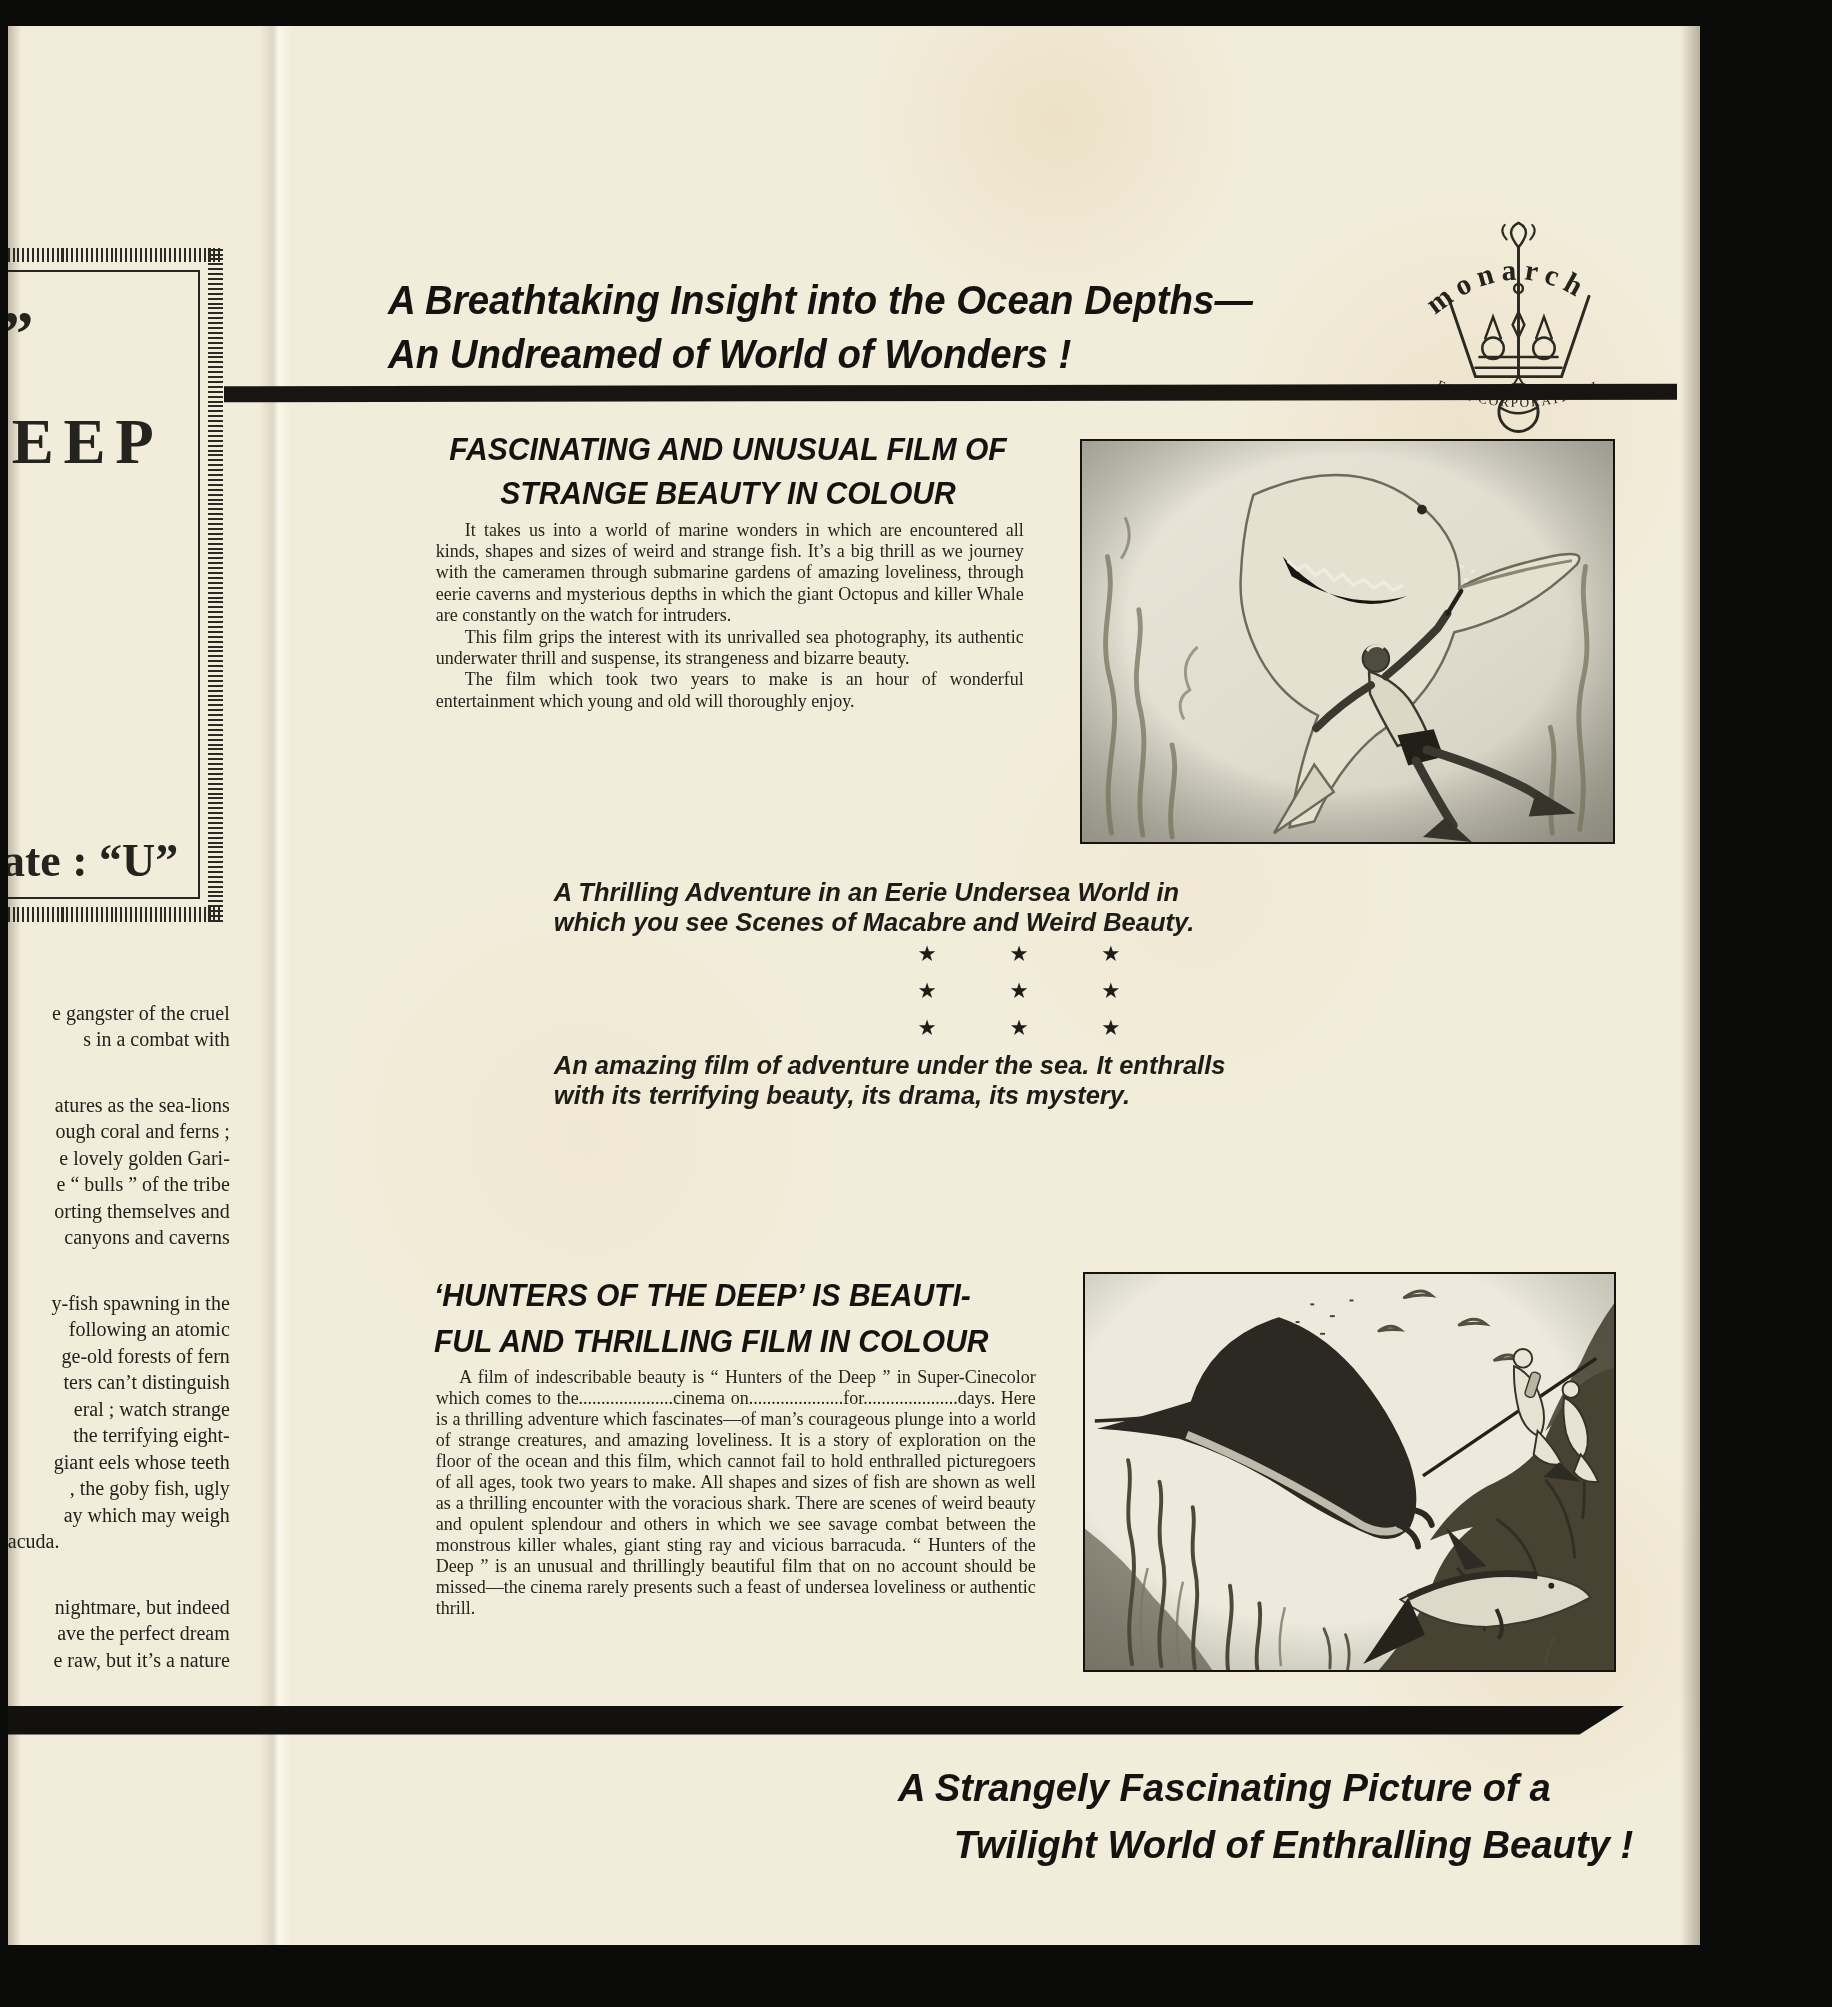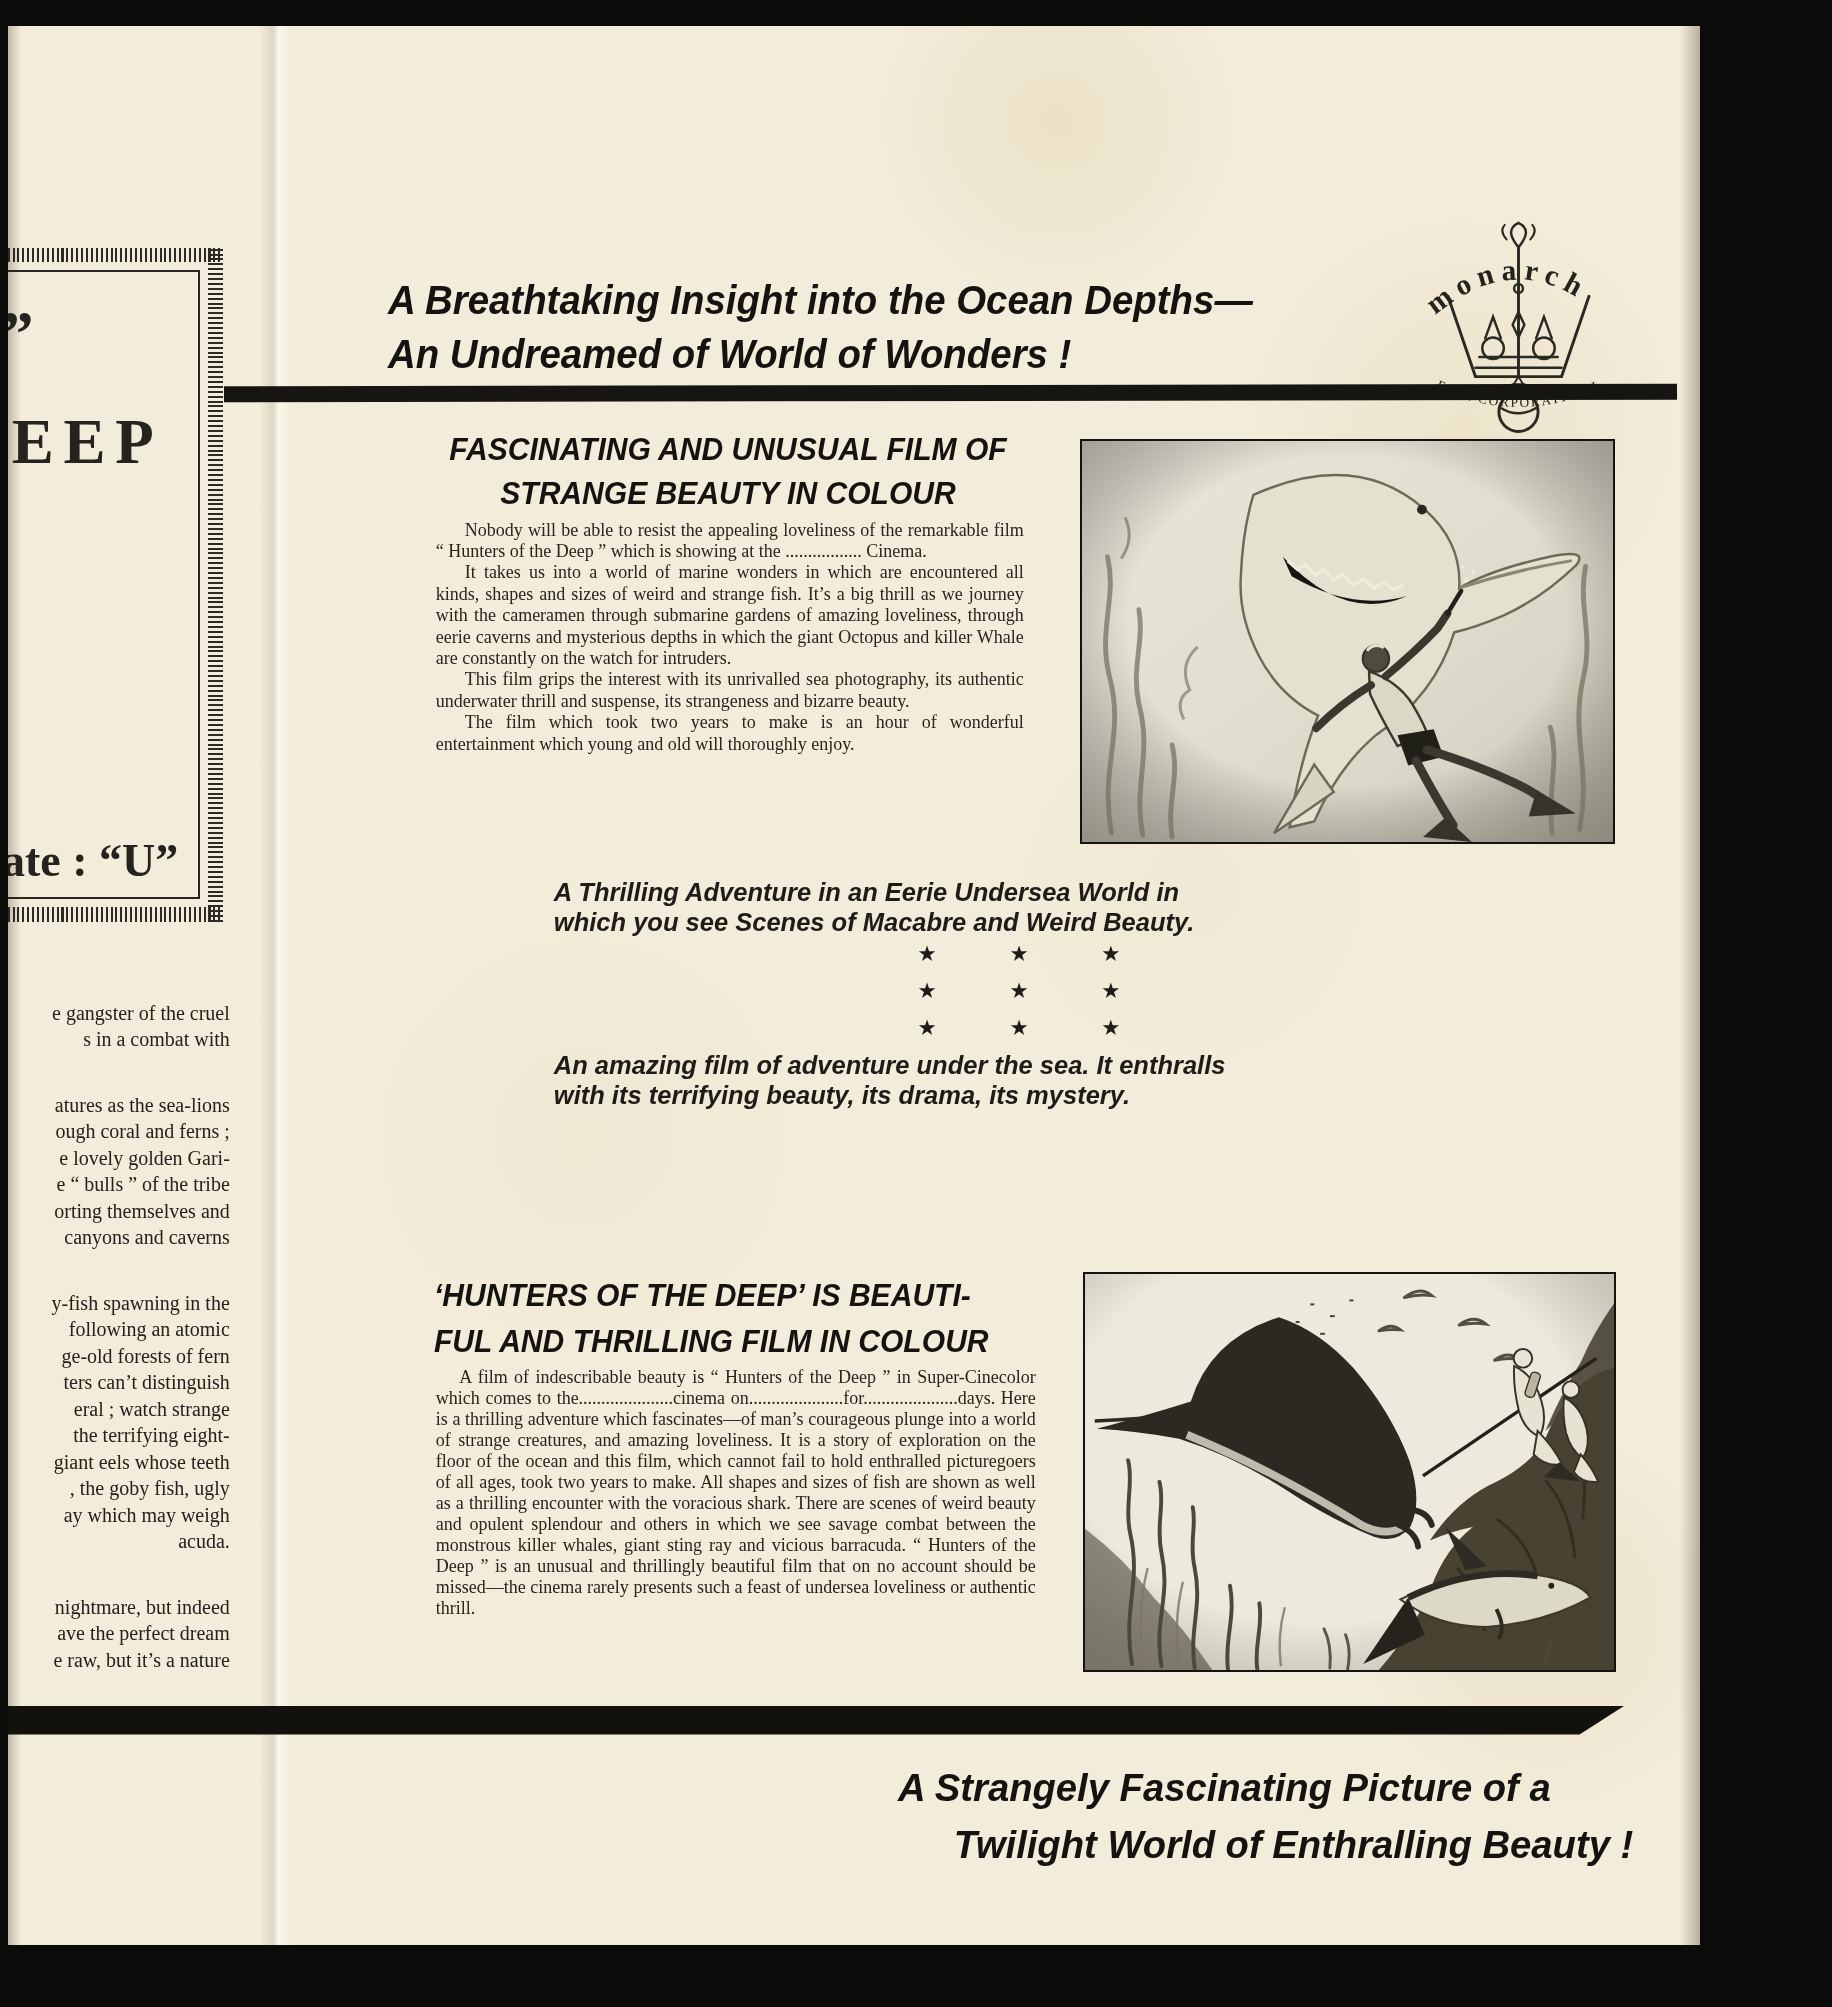--- a/index.html
+++ b/index.html
@@ -103,21 +103,21 @@
         <div class="frag-line gap"></div>
         <div class="frag-line">y-fish spawning in the</div>
         <div class="frag-line">following  an  atomic</div>
         <div class="frag-line">ge-old  forests  of fern</div>
         <div class="frag-line">ters  can’t  distinguish</div>
         <div class="frag-line">eral ;   watch   strange</div>
         <div class="frag-line">the  terrifying  eight-</div>
         <div class="frag-line">giant eels whose teeth</div>
         <div class="frag-line">,  the  goby  fish,  ugly</div>
         <div class="frag-line">ay  which  may  weigh</div>
-        <div class="frag-line" style="text-align: right; padding-left: 24px;">acuda.</div>
+        <div class="frag-line" style="text-align: left;">acuda.</div>
         <div class="frag-line gap"></div>
         <div class="frag-line">nightmare, but indeed</div>
         <div class="frag-line">ave the  perfect dream</div>
         <div class="frag-line">e raw, but it’s a nature</div>
       </div>
 
     <div class="headline gothic">
       <div>A Breathtaking Insight into the Ocean Depths—</div>
       <div>An Undreamed of World of Wonders !</div>
     </div>
@@ -154,21 +154,20 @@
       </text>
     </svg>
 
     <div class="rule-top"></div>
 
     <div class="a1-head gothic">
       <div>FASCINATING AND UNUSUAL FILM OF</div>
       <div>STRANGE BEAUTY IN COLOUR</div>
     </div>
     <div class="a1-body">
-        <div class="para">Nobody will be able to resist the appealing loveliness of the remarkable film “ Hunters of the Deep ” which is showing at the ................. Cinema.</div>
         <div class="para">It takes us into a world of marine wonders in which are encountered all kinds, shapes and sizes of weird and strange fish. It’s a big thrill as we journey with the cameramen through submarine gardens of amazing loveliness, through eerie caverns and mysterious depths in which the giant Octopus and killer Whale are constantly on the watch for intruders.</div>
         <div class="para">This film grips the interest with its unrivalled sea photography, its authentic underwater thrill and suspense, its strangeness and bizarre beauty.</div>
         <div class="para">The film which took two years to make is an hour of wonderful entertainment which young and old will thoroughly enjoy.</div>
       </div>
 
     <figure class="fig fig-shark" role="img" aria-label="Drawing of a frogman with a knife fighting a large shark underwater">
       <svg viewBox="0 0 542 409" preserveAspectRatio="none">
         <defs>
           <linearGradient id="sbg" x1="0" y1="0" x2="1" y2="1">
             <stop offset="0" stop-color="#eae7da"></stop>

